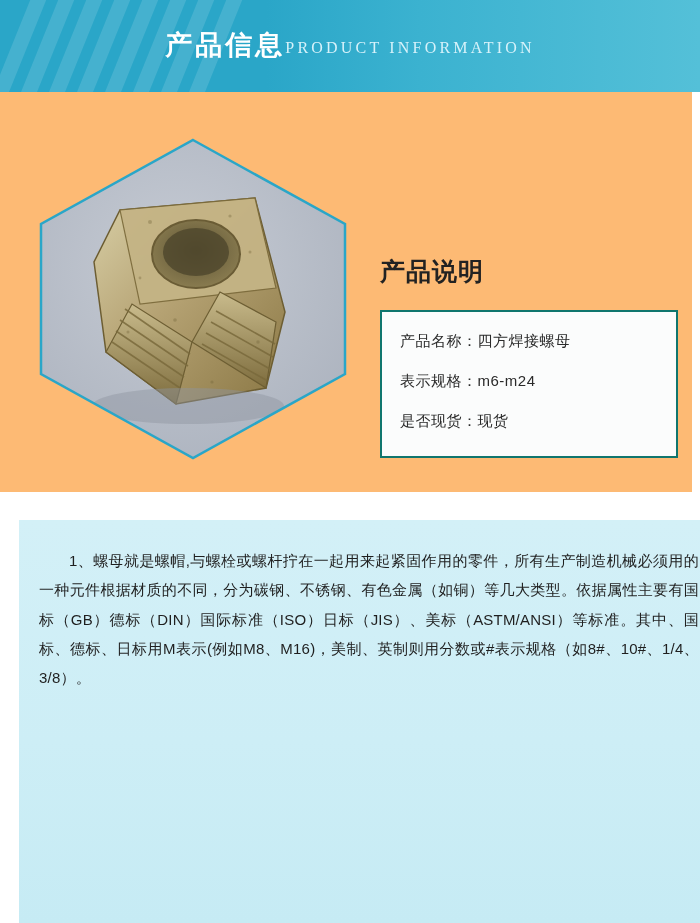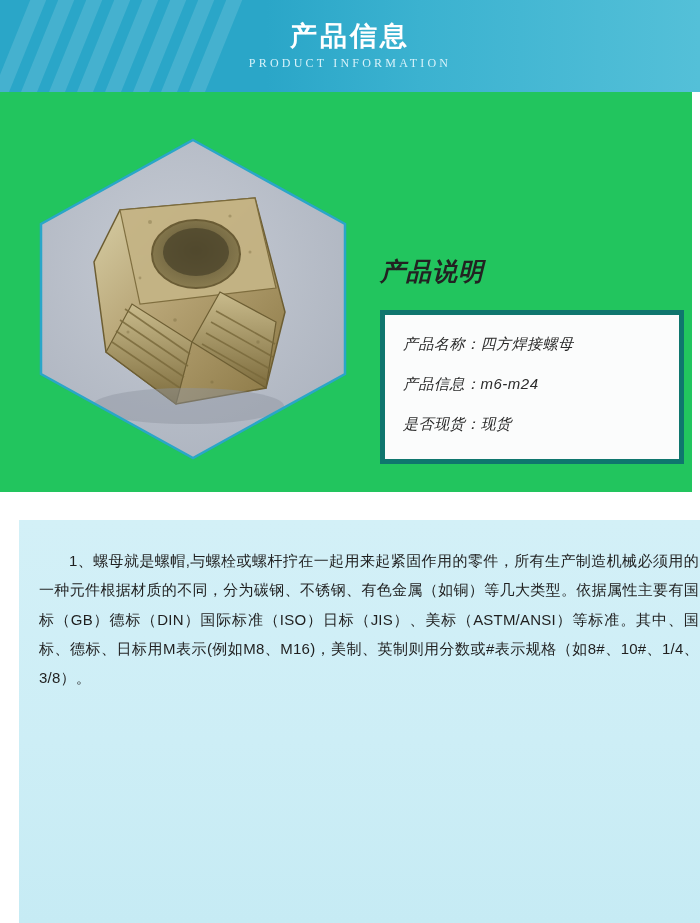--- a/index.html
+++ b/index.html
@@ -43,46 +43,44 @@
     background: rgba(255,255,255,0.13);
     transform: skewX(-22deg);
   }
   .header-title-wrap {
     position: absolute;
     left: 0;
     top: 0;
     width: 700px;
     height: 92px;
     display: flex;
-    flex-direction: column;
     align-items: center;
     justify-content: center;
   }
   .header-title {
     color: #ffffff;
     font-size: 27px;
     font-weight: bold;
     letter-spacing: 3px;
     line-height: 1.15;
   }
   .header-sub {
     color: #d7f2fa;
-    font-size: 12px;
+    font-size: 16px;
     letter-spacing: 3.2px;
     margin-top: 4px;
     font-family: "Liberation Serif", serif;
   }
 
   
   .product-section {
     position: relative;
     width: 692px;
     height: 400px;
-    background: #22c55e;
-    font-style: italic;
+    background: #fdba74;
   }
   .hex-wrap {
     position: absolute;
     left: 28px;
     top: 42px;
     width: 330px;
     height: 330px;
   }
   .hex {
     position: absolute;
@@ -100,21 +98,21 @@
   }
   .info-title {
     font-size: 25px;
     color: #222222;
     font-weight: bold;
     margin: 105px 0 0 0;
     letter-spacing: 1px;
   }
   .info-box {
     margin-top: 22px;
-    border: 5px solid #0f766e;
+    border: 2px solid #0f766e;
     background: #fbfcfc;
     padding: 20px 18px 18px 18px;
     width: 258px;
     box-sizing: content-box;
   }
   .info-row {
     font-size: 15px;
     color: #2a2a2a;
     line-height: 1.2;
     margin-bottom: 22px;
@@ -236,21 +234,21 @@
           <ellipse cx="160" cy="272" rx="96" ry="18" fill="#8d94a0" opacity="0.45"></ellipse>
         </g>
         <polygon points="165,6 317,90 317,240 165,324 13,240 13,90" fill="none" stroke="#2aa6c8" stroke-width="2.5"></polygon>
       </svg>
     </div>
 
     <div class="info-col">
       <div class="info-title">产品说明</div>
       <div class="info-box">
         <div class="info-row">产品名称：四方焊接螺母</div>
-        <div class="info-row">产品信息：m6-m24</div>
+        <div class="info-row">表示规格：m6-m24</div>
         <div class="info-row">是否现货：现货</div>
       </div>
     </div>
   </div>
 
   <div class="desc-section">
     <p class="desc-para">1、螺母就是螺帽,与螺栓或螺杆拧在一起用来起紧固作用的零件，所有生产制造机械必须用的一种元件根据材质的不同，分为碳钢、不锈钢、有色金属（如铜）等几大类型。依据属性主要有国标（GB）德标（DIN）国际标准（ISO）日标（JIS）、美标（ASTM/ANSI）等标准。其中、国标、德标、日标用M表示(例如M8、M16)，美制、英制则用分数或#表示规格（如8#、10#、1/4、3/8）。</p>
   </div>
 
 </div>

